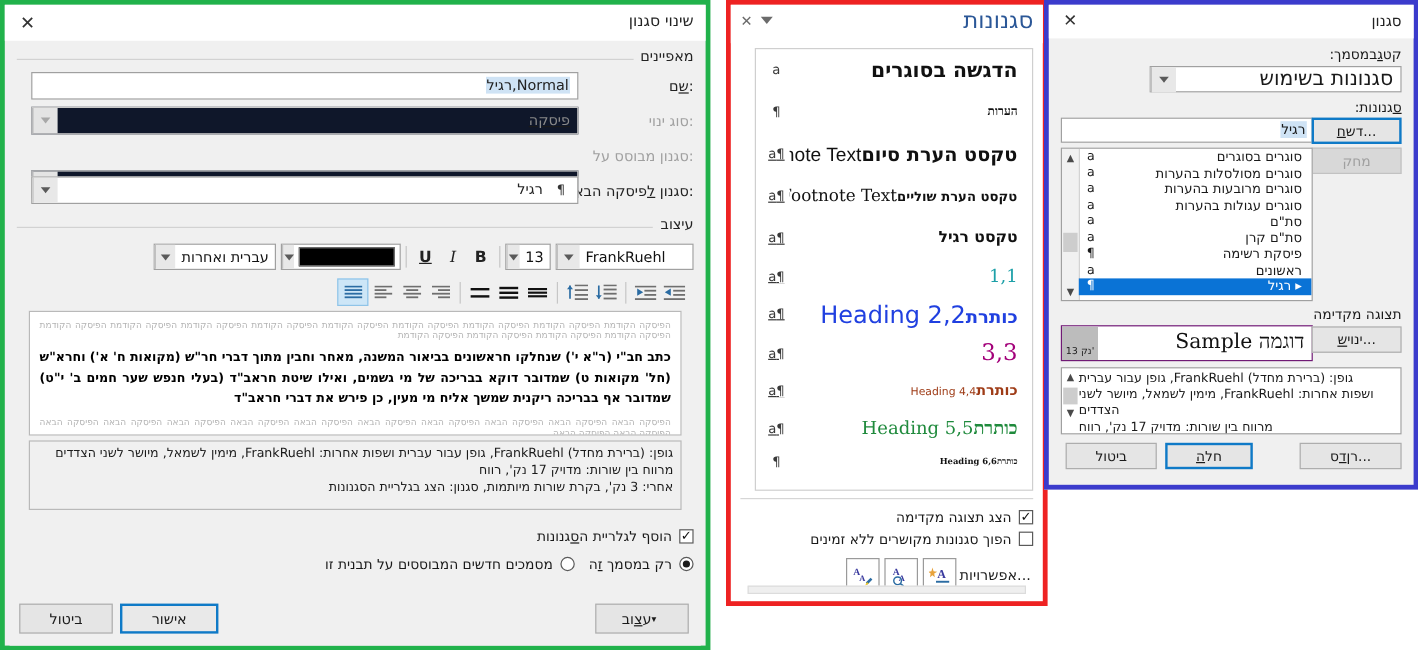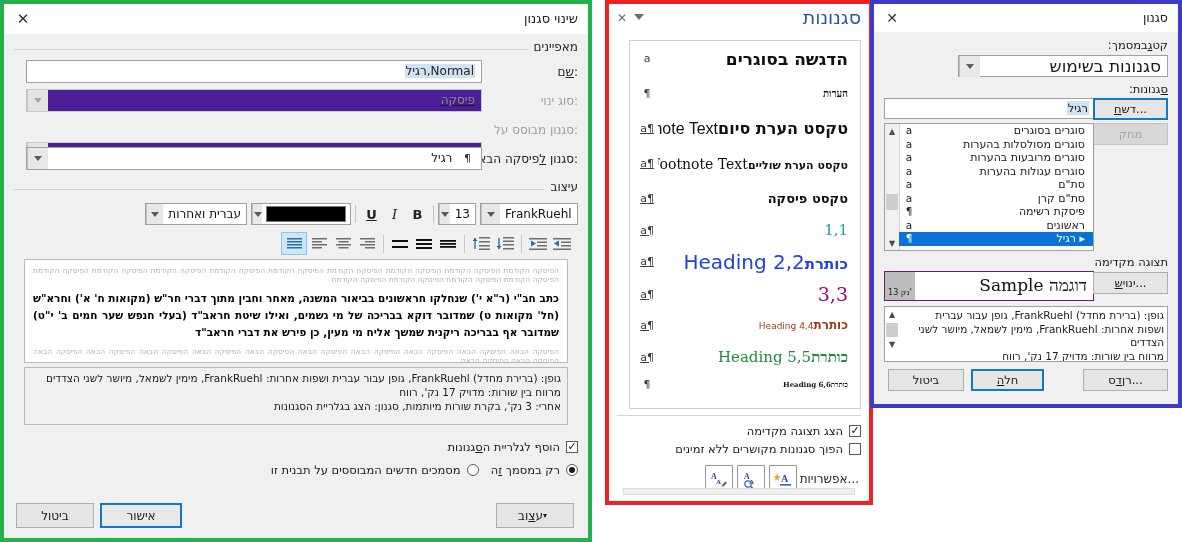--- a/index.html
+++ b/index.html
@@ -20,21 +20,21 @@
 
   .sec-head{position:relative;height:22px;margin-top:4px;}
   .sec-head .lbl{position:absolute;right:0;top:2px;font-size:12px;color:#222;background:#f0f0f0;padding-left:6px;z-index:2;}
   .sec-head .rule{position:absolute;left:0;right:0;top:11px;border-top:1px solid #d2d2d2;}
 
   .frow{position:relative;height:25px;margin-bottom:4px;}
   .frow .flabel{position:absolute;right:0;top:5px;font-size:12px;color:#222;}
   .frow .flabel.dim{color:#a0a0a0;}
   .fctl{position:absolute;left:0;top:0;height:23px;box-sizing:border-box;
     border:1px solid #a0a0a0;background:#fff;display:flex;flex-direction:row-reverse;align-items:center;}
-  .fctl.disabled{background:#4c1d95;border-color:#c8c8c8;text-decoration:underline;}
+  .fctl.disabled{background:#0f172a;border-color:#c8c8c8;text-decoration:underline;}
   .fctl .ftext{flex:1;padding:0 6px;font-size:12px;text-align:right;color:#222;line-height:21px;white-space:nowrap;overflow:hidden;}
   .fctl.disabled .ftext{color:#8a8a8a;}
   .sel-hl{background:#cfe3f5;padding:0 1px;}
   .arrow-btn{width:20px;height:21px;background:#e8e8e8;border-left:1px solid #c0c0c0;
     display:flex;align-items:center;justify-content:center;}
   .arrow-btn.off{background:#e4e4e4;}
   .chev{width:0;height:0;border-left:4px solid transparent;border-right:4px solid transparent;border-top:5px solid #5a5a5a;}
   .chev.light{border-top-color:#a8a8a8;}
   .pmark{font-size:11px;color:#333;padding:0 4px;}
 
@@ -121,21 +121,21 @@
   .sd-rn{flex:1;text-align:right;padding-right:4px;}
   .sd-sb{position:absolute;left:0;top:0;bottom:0;width:14px;background:#f1f1f1;border-right:1px solid #d3d3d3;}
   .sd-sbtn{height:14px;display:flex;align-items:center;justify-content:center;font-size:8px;color:#4a4a4a;}
   .sd-thumb{position:absolute;left:1px;width:12px;height:16px;background:#cdcdcd;}
   .sd-prev{box-sizing:border-box;border:1px solid #701a75;background:#fff;position:relative;overflow:hidden;}
   .sd-prev .txt{position:absolute;right:6px;top:3px;font-family:"DejaVu Serif","Liberation Serif",serif;
     font-size:17px;color:#111;white-space:nowrap;direction:rtl;}
   .sd-prev .pt{position:absolute;left:0;top:0;bottom:0;width:30px;background:#bcbcbc;
     display:flex;align-items:flex-end;justify-content:center;font-size:8px;color:#222;padding-bottom:3px;box-sizing:border-box;}
   .sd-desc{box-sizing:border-box;border:1px solid #a0a0a0;background:#fff;position:relative;overflow:hidden;}
-  .sd-desc .inner{position:absolute;left:14px;right:3px;top:2px;direction:rtl;text-align:right;
+  .sd-desc .inner{position:absolute;left:14px;right:3px;top:2px;direction:rtl;text-align:left;
     font-size:10.5px;line-height:13.5px;color:#1a1a1a;}
   .sd-btn{height:22px;box-sizing:border-box;border:1px solid #adadad;background:#e5e5e5;
     display:flex;align-items:center;justify-content:center;font-size:11.5px;cursor:pointer;}
   .sd-btn.primary{border:2px solid #0f7ac7;}
   .sd-btn.dis{color:#a0a0a0;background:#d8d8d8;border-color:#c2c2c2;}
 </style>
 </head>
 <body>
 
 <div class="panel" id="modify-style">
@@ -188,21 +188,21 @@
       </div>
     </div>
 
     <div class="sec-head" style="margin-top:6px;">
       <div class="rule"></div>
       <div class="lbl">עיצוב</div>
     </div>
 
     <div class="fmt-row">
       <div class="fmt-grp" style="right:0;top:1px;">
-        <div class="combo" style="width:98px;">
+        <div class="combo" style="width:115px;">
           <div class="ctext" style="flex:1;text-align:left;">FrankRuehl</div>
           <div class="cbtn">
               <span class="chev"></span>
             </div>
         </div>
         <div class="combo" style="width:38px;margin-right:4px;">
           <div class="ctext" style="flex:1;text-align:left;">13</div>
           <div class="cbtn">
               <span class="chev"></span>
             </div>
@@ -411,21 +411,21 @@
     <div class="sp-item">
       <span class="sp-mark ul">¶a</span>
       <span class="sp-name" style="font-weight:bold;font-size:16px;color:#111;"><span>טקסט הערת סיום</span><span style="font-family:'Liberation Sans',sans-serif;font-weight:normal;">Endnote Text,</span></span>
     </div>
     <div class="sp-item">
       <span class="sp-mark ul">¶a</span>
       <span class="sp-name" style="font-weight:bold;font-size:11px;color:#111;"><span>טקסט הערת שוליים</span><span style="font-family:'DejaVu Serif',serif;font-weight:normal;font-size:14px;">Footnote Text,</span></span>
     </div>
     <div class="sp-item">
       <span class="sp-mark ul">¶a</span>
-      <span class="sp-name" style="font-weight:bold;font-size:13px;color:#111;">טקסט פיסקה</span>
+      <span class="sp-name" style="font-weight:bold;font-size:13px;color:#111;">טקסט רגיל</span>
     </div>
     <div class="sp-item" style="height:28px;">
       <span class="sp-mark ul">¶a</span>
       <span class="sp-name" style="font-size:15px;color:#1da0a8;font-family:'DejaVu Serif',serif;">1,1</span>
     </div>
     <div class="sp-item">
       <span class="sp-mark ul">¶a</span>
       <span class="sp-name" style="color:#2040e0;font-size:20px;"><span style="font-weight:bold;font-size:15px;">כותרת</span><span>Heading 2,2</span></span>
     </div>
     <div class="sp-item" style="height:30px;">

